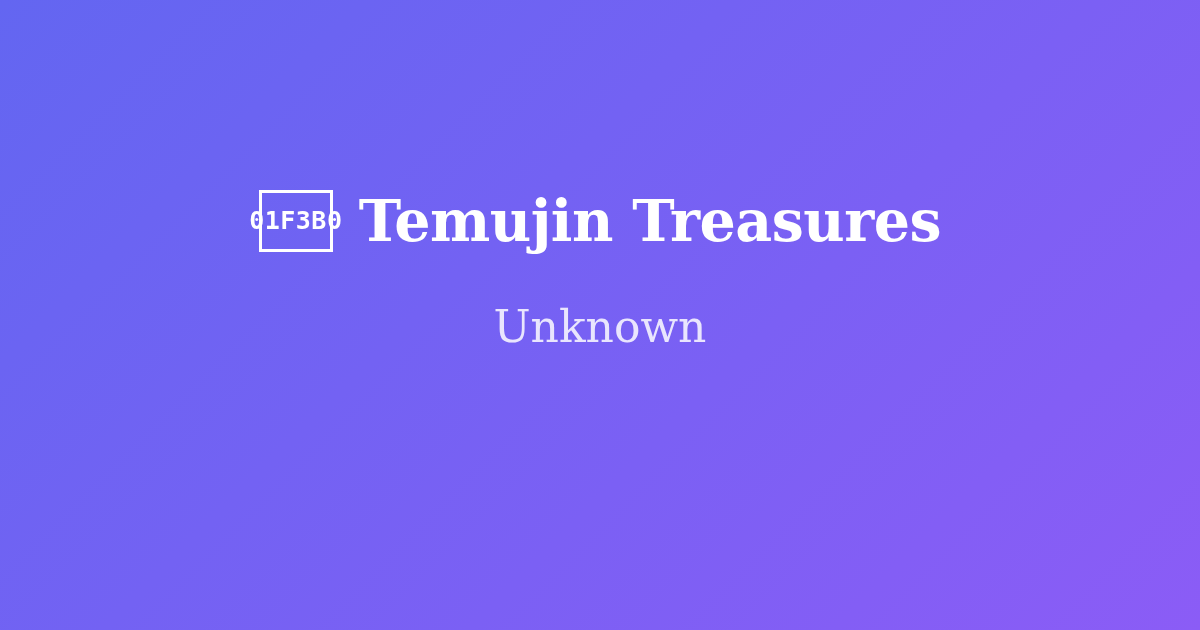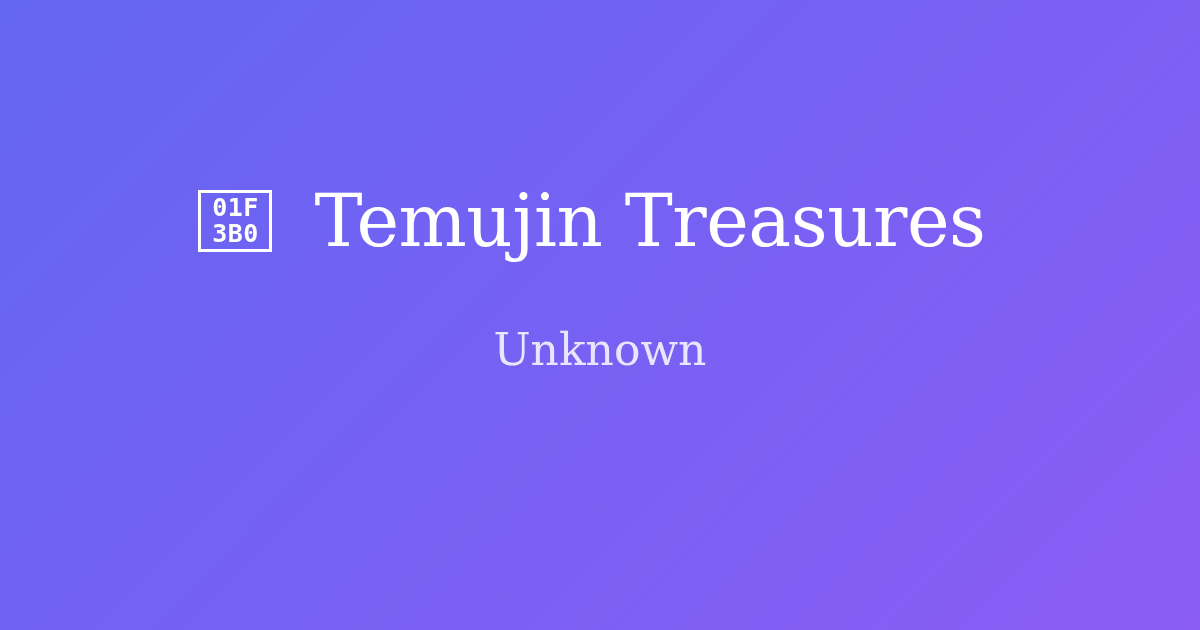--- a/index.html
+++ b/index.html
@@ -50,21 +50,20 @@
     flex-direction: row;
     align-items: center;
     justify-content: center;
     gap: 26px;
     white-space: nowrap;
   }
 
   
   .tofu-glyph {
     display: inline-flex;
-    flex-direction: column;
     align-items: center;
     justify-content: center;
     box-sizing: border-box;
     width: 74px;
     height: 62px;
     border: 3px solid #ffffff;
     color: #ffffff;
     font-family: "DejaVu Sans Mono", "Liberation Mono", monospace;
     font-size: 25px;
     font-weight: 700;
@@ -73,26 +72,26 @@
     flex: none;
   }
 
   .tofu-glyph .tofu-row {
     display: block;
     height: 26px;
   }
 
   .og-title {
     font-family: "DejaVu Serif", "Liberation Serif", serif;
-    font-size: 72px;
-    font-weight: 400;
+    font-size: 57px;
+    font-weight: 700;
     color: #ffffff;
     line-height: 1.06;
     letter-spacing: -0.5px;
-    margin: 16px;
+    margin: 0;
   }
 
   
   .og-subtitle {
     margin: 50px 0 16px 0;
     font-family: "DejaVu Serif", "Liberation Serif", serif;
     font-size: 44px;
     font-weight: 400;
     color: rgba(255, 255, 255, 0.84);
     line-height: 1.15;

